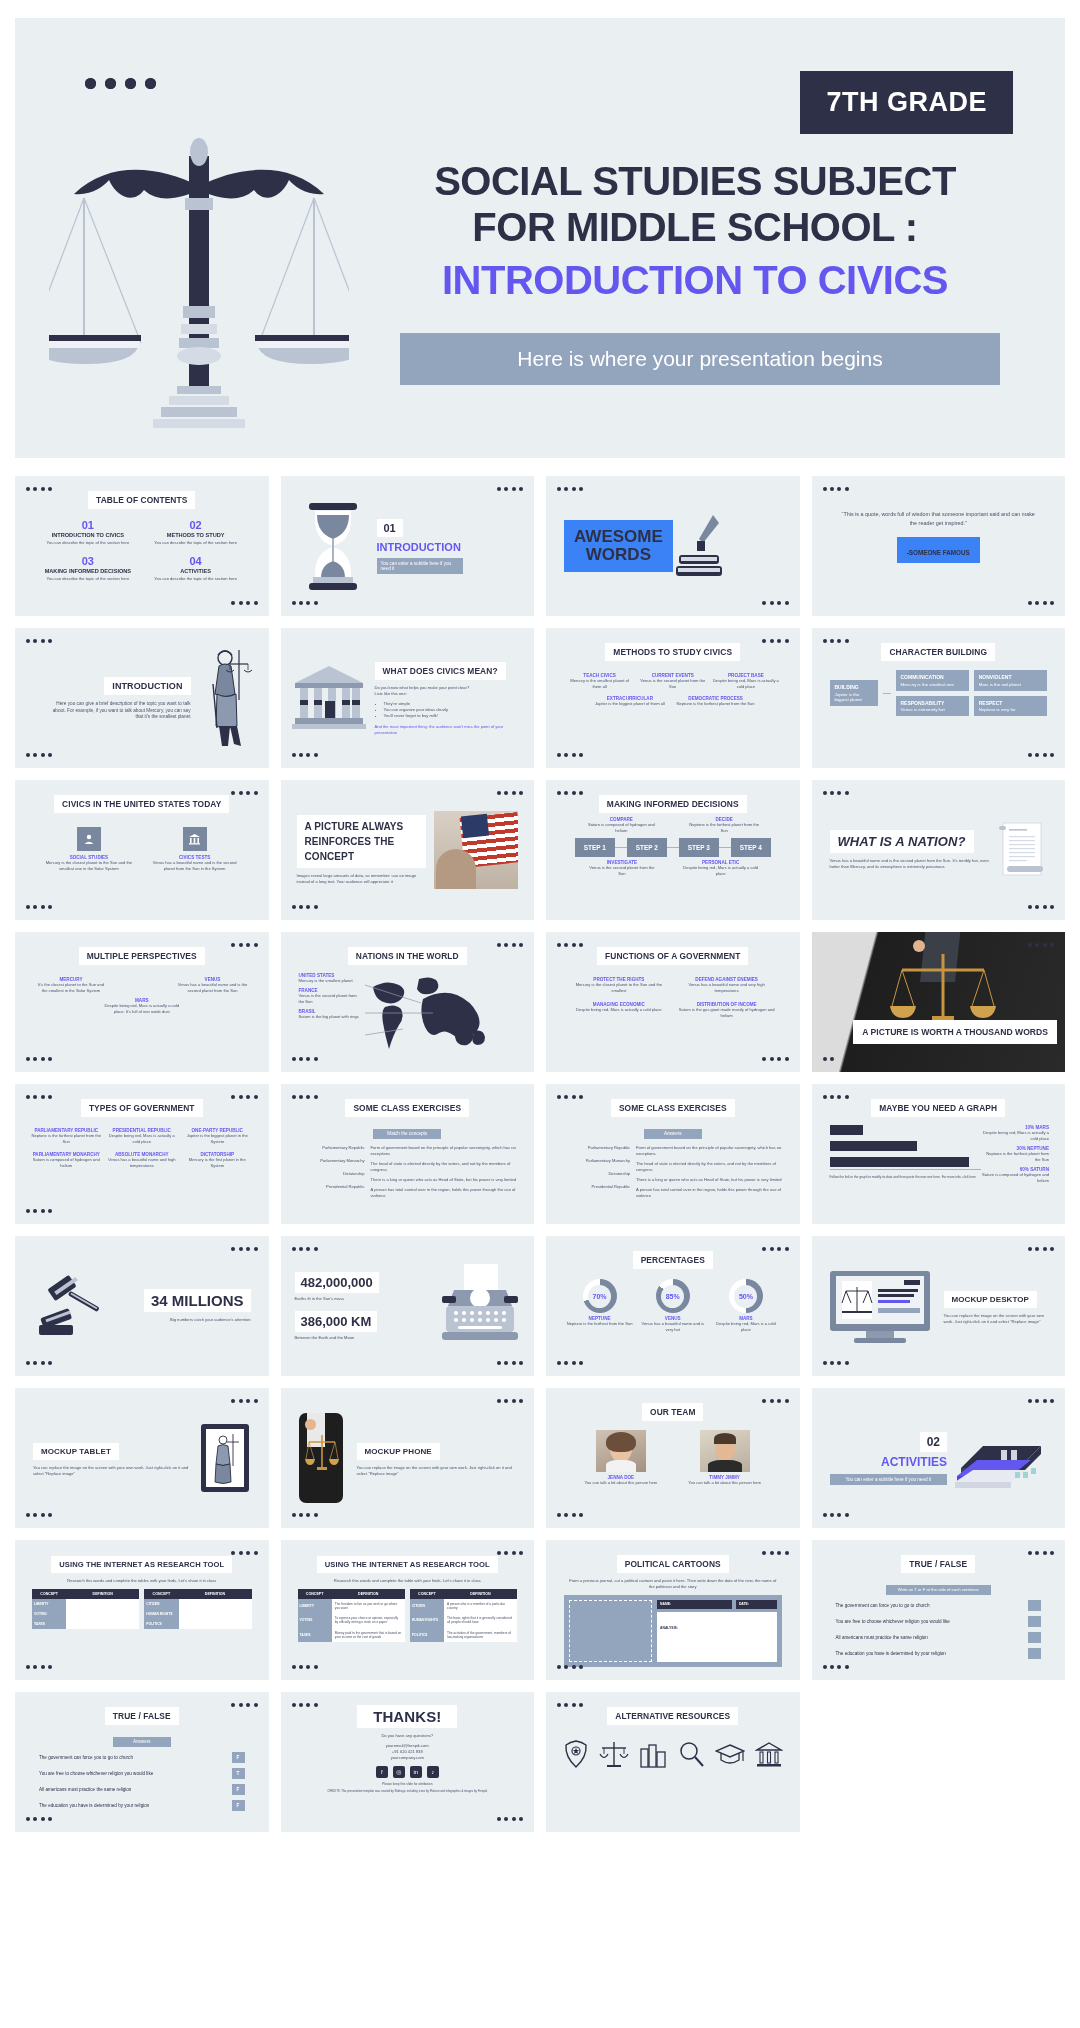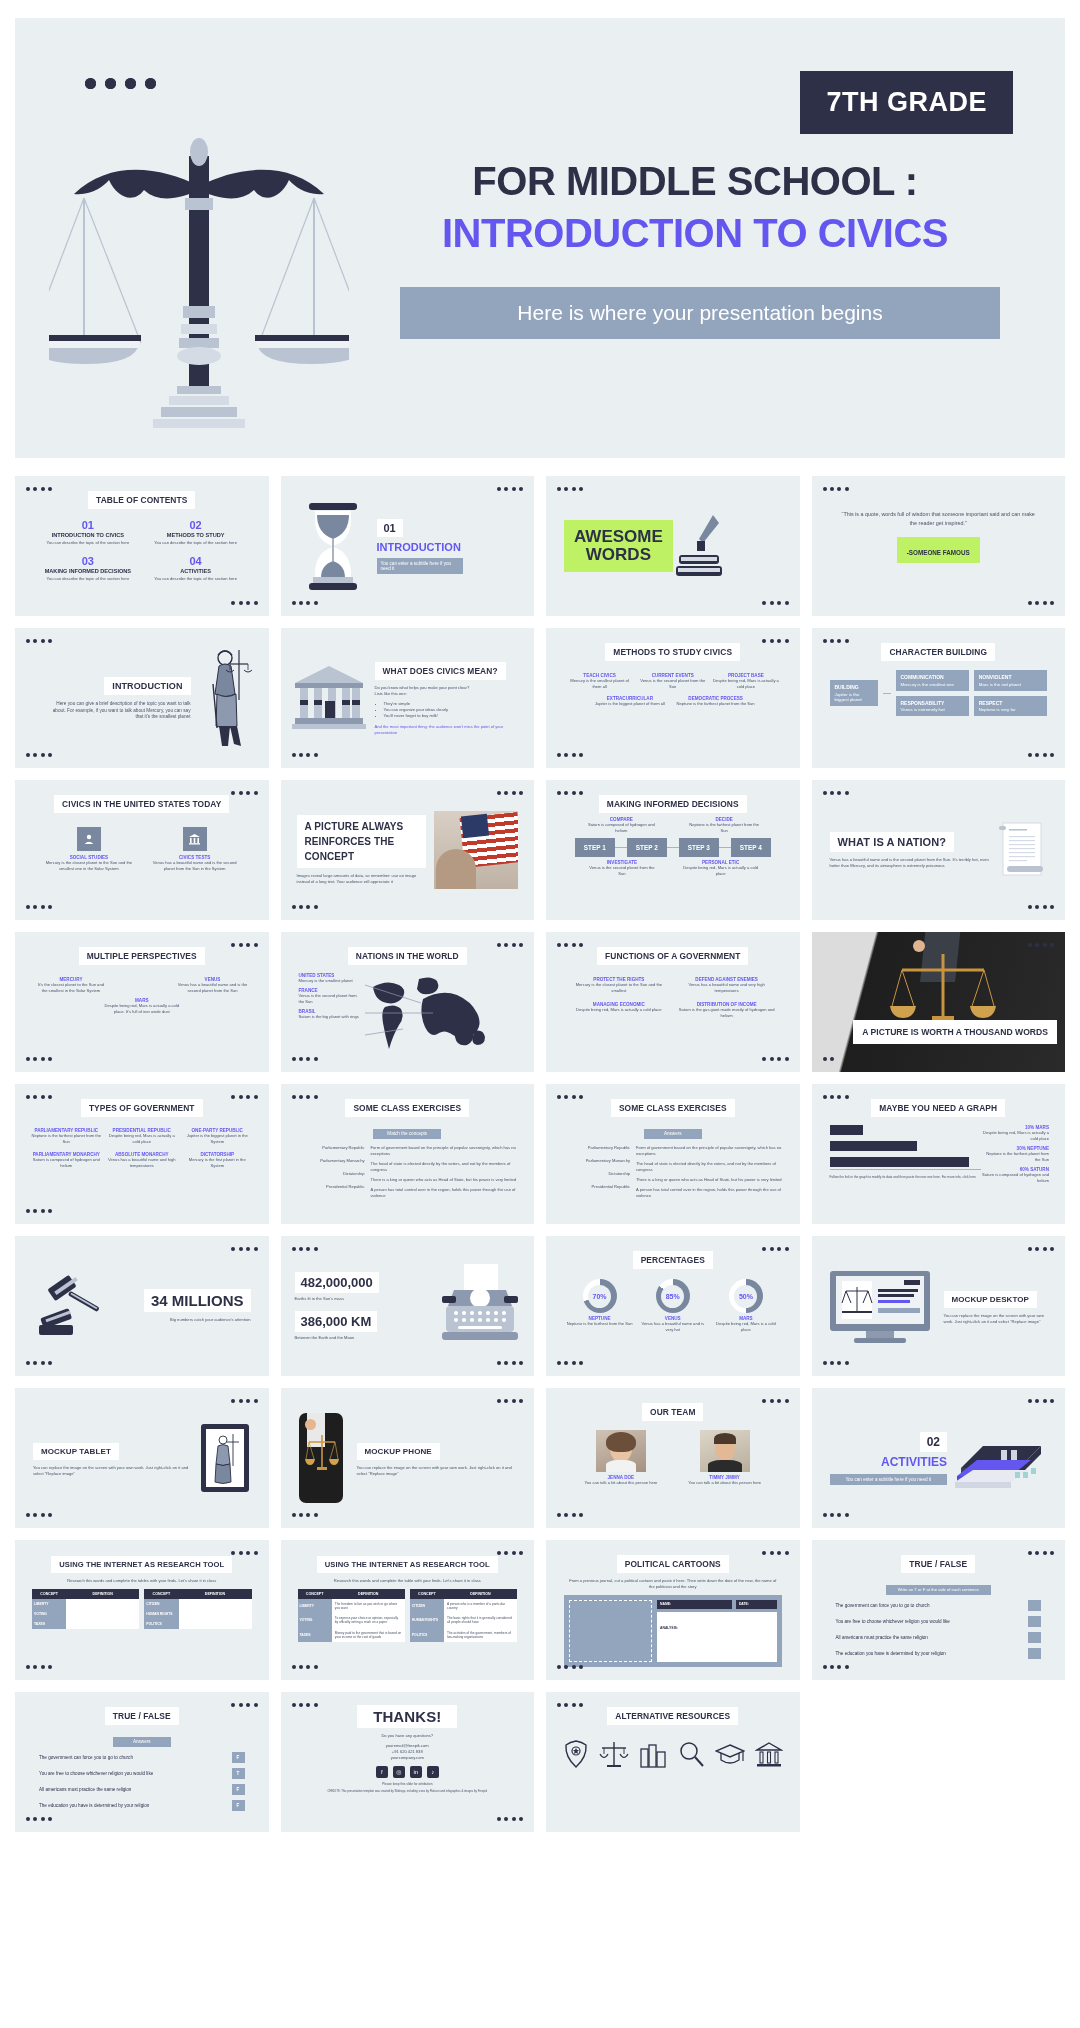--- a/index.html
+++ b/index.html
@@ -70,21 +70,21 @@
   .xs { font-size:4.1px; line-height:1.45; color:#4a5268; }
   .lbl2 { color:#6457f0; font-weight:bold; font-size:4.6px; text-transform:uppercase; }
 
   .toc-grid { display:grid; grid-template-columns:1fr 1fr; gap:9px 14px; margin:10px 16px 0 16px; text-align:center; }
   .toc-num { color:#6457f0; font-weight:bold; font-size:11px; }
   .toc-h { font-weight:bold; font-size:5.6px; color:#2d3047; text-transform:uppercase; margin:1px 0 2px; }
 
   .flexrow { display:flex; align-items:center; height:100%; gap:8px; }
   .col { flex:1; }
 
-  .whitebox { background:#bef264; padding:5px 8px; display:inline-block; }
+  .whitebox { background:#3b82f6; padding:5px 8px; display:inline-block; }
 
   .bignum { background:#fff; font-weight:bold; font-size:15px; padding:3px 7px; display:inline-block; color:#2d3047;}
   .bignum2 { background:#fff; font-weight:bold; font-size:13px; padding:3px 6px; display:inline-block; color:#2d3047;}
 
   .chip { background:#93a4bd; color:#fff; font-size:4.6px; padding:3px 0; text-align:center; }
 
   .boxnode { background:#93a4bd; color:#fff; padding:4px 5px; font-size:4.4px; }
   .boxnode b { display:block; font-size:5px; text-transform:uppercase; margin-bottom:1.5px; }
 
   .step { background:#79889f; color:#fff; font-weight:bold; font-size:6.4px; padding:6px 0; text-align:center; width:40px; }
@@ -152,20 +152,21 @@
       <rect x="208" y="202" width="110" height="8" fill="#eef2f5"></rect>
       <rect x="206" y="197" width="114" height="6" fill="#2d3047"></rect>
       <rect x="128" y="248" width="44" height="8" fill="#b9c3d1"></rect>
       <rect x="120" y="258" width="60" height="9" fill="#d4dbe4"></rect>
       <rect x="112" y="269" width="76" height="10" fill="#b9c3d1"></rect>
       <rect x="104" y="281" width="92" height="9" fill="#d4dbe4"></rect>
     </svg>
 
     <div class="hero-text">
       <div class="hero-title">
+        <div>SOCIAL STUDIES SUBJECT</div>
         <div>FOR MIDDLE SCHOOL :</div>
         <div class="accent">INTRODUCTION TO CIVICS</div>
       </div>
       <div class="hero-sub">Here is where your presentation begins</div>
     </div>
   </div>
 
   <div class="grid">
 
     <div class="slide">
@@ -544,21 +545,21 @@
           <i></i>
         </div>
       <div class="sdots br">
           <i></i>
           <i></i>
           <i></i>
           <i></i>
         </div>
       <div class="flexrow" style="padding:0 8px;">
         <div class="col">
-          <span class="stitle" style="font-size:11px;">WHAT IS A NATION?</span>
+          <span class="stitle" style="font-size:13px;font-style:italic;">WHAT IS A NATION?</span>
           <div class="xs" style="margin-top:5px;">Venus has a beautiful name and is the second planet from the Sun. It's terribly hot, even hotter than Mercury, and its atmosphere is extremely poisonous</div>
         </div>
         <svg width="50" height="66" viewBox="0 0 50 66">
           <rect x="6" y="6" width="38" height="52" fill="#fff" stroke="#d4dbe4"></rect>
           <rect x="2" y="9" width="7" height="4" rx="2" fill="#b9c3d1"></rect>
           <rect x="12" y="12" width="18" height="1.6" fill="#b9c3d1"></rect>
           <rect x="12" y="19" width="26" height="1.2" fill="#d4dbe4"></rect>
           <rect x="12" y="23" width="26" height="1.2" fill="#d4dbe4"></rect>
           <rect x="12" y="27" width="26" height="1.2" fill="#d4dbe4"></rect>
           <rect x="12" y="31" width="26" height="1.2" fill="#d4dbe4"></rect>

